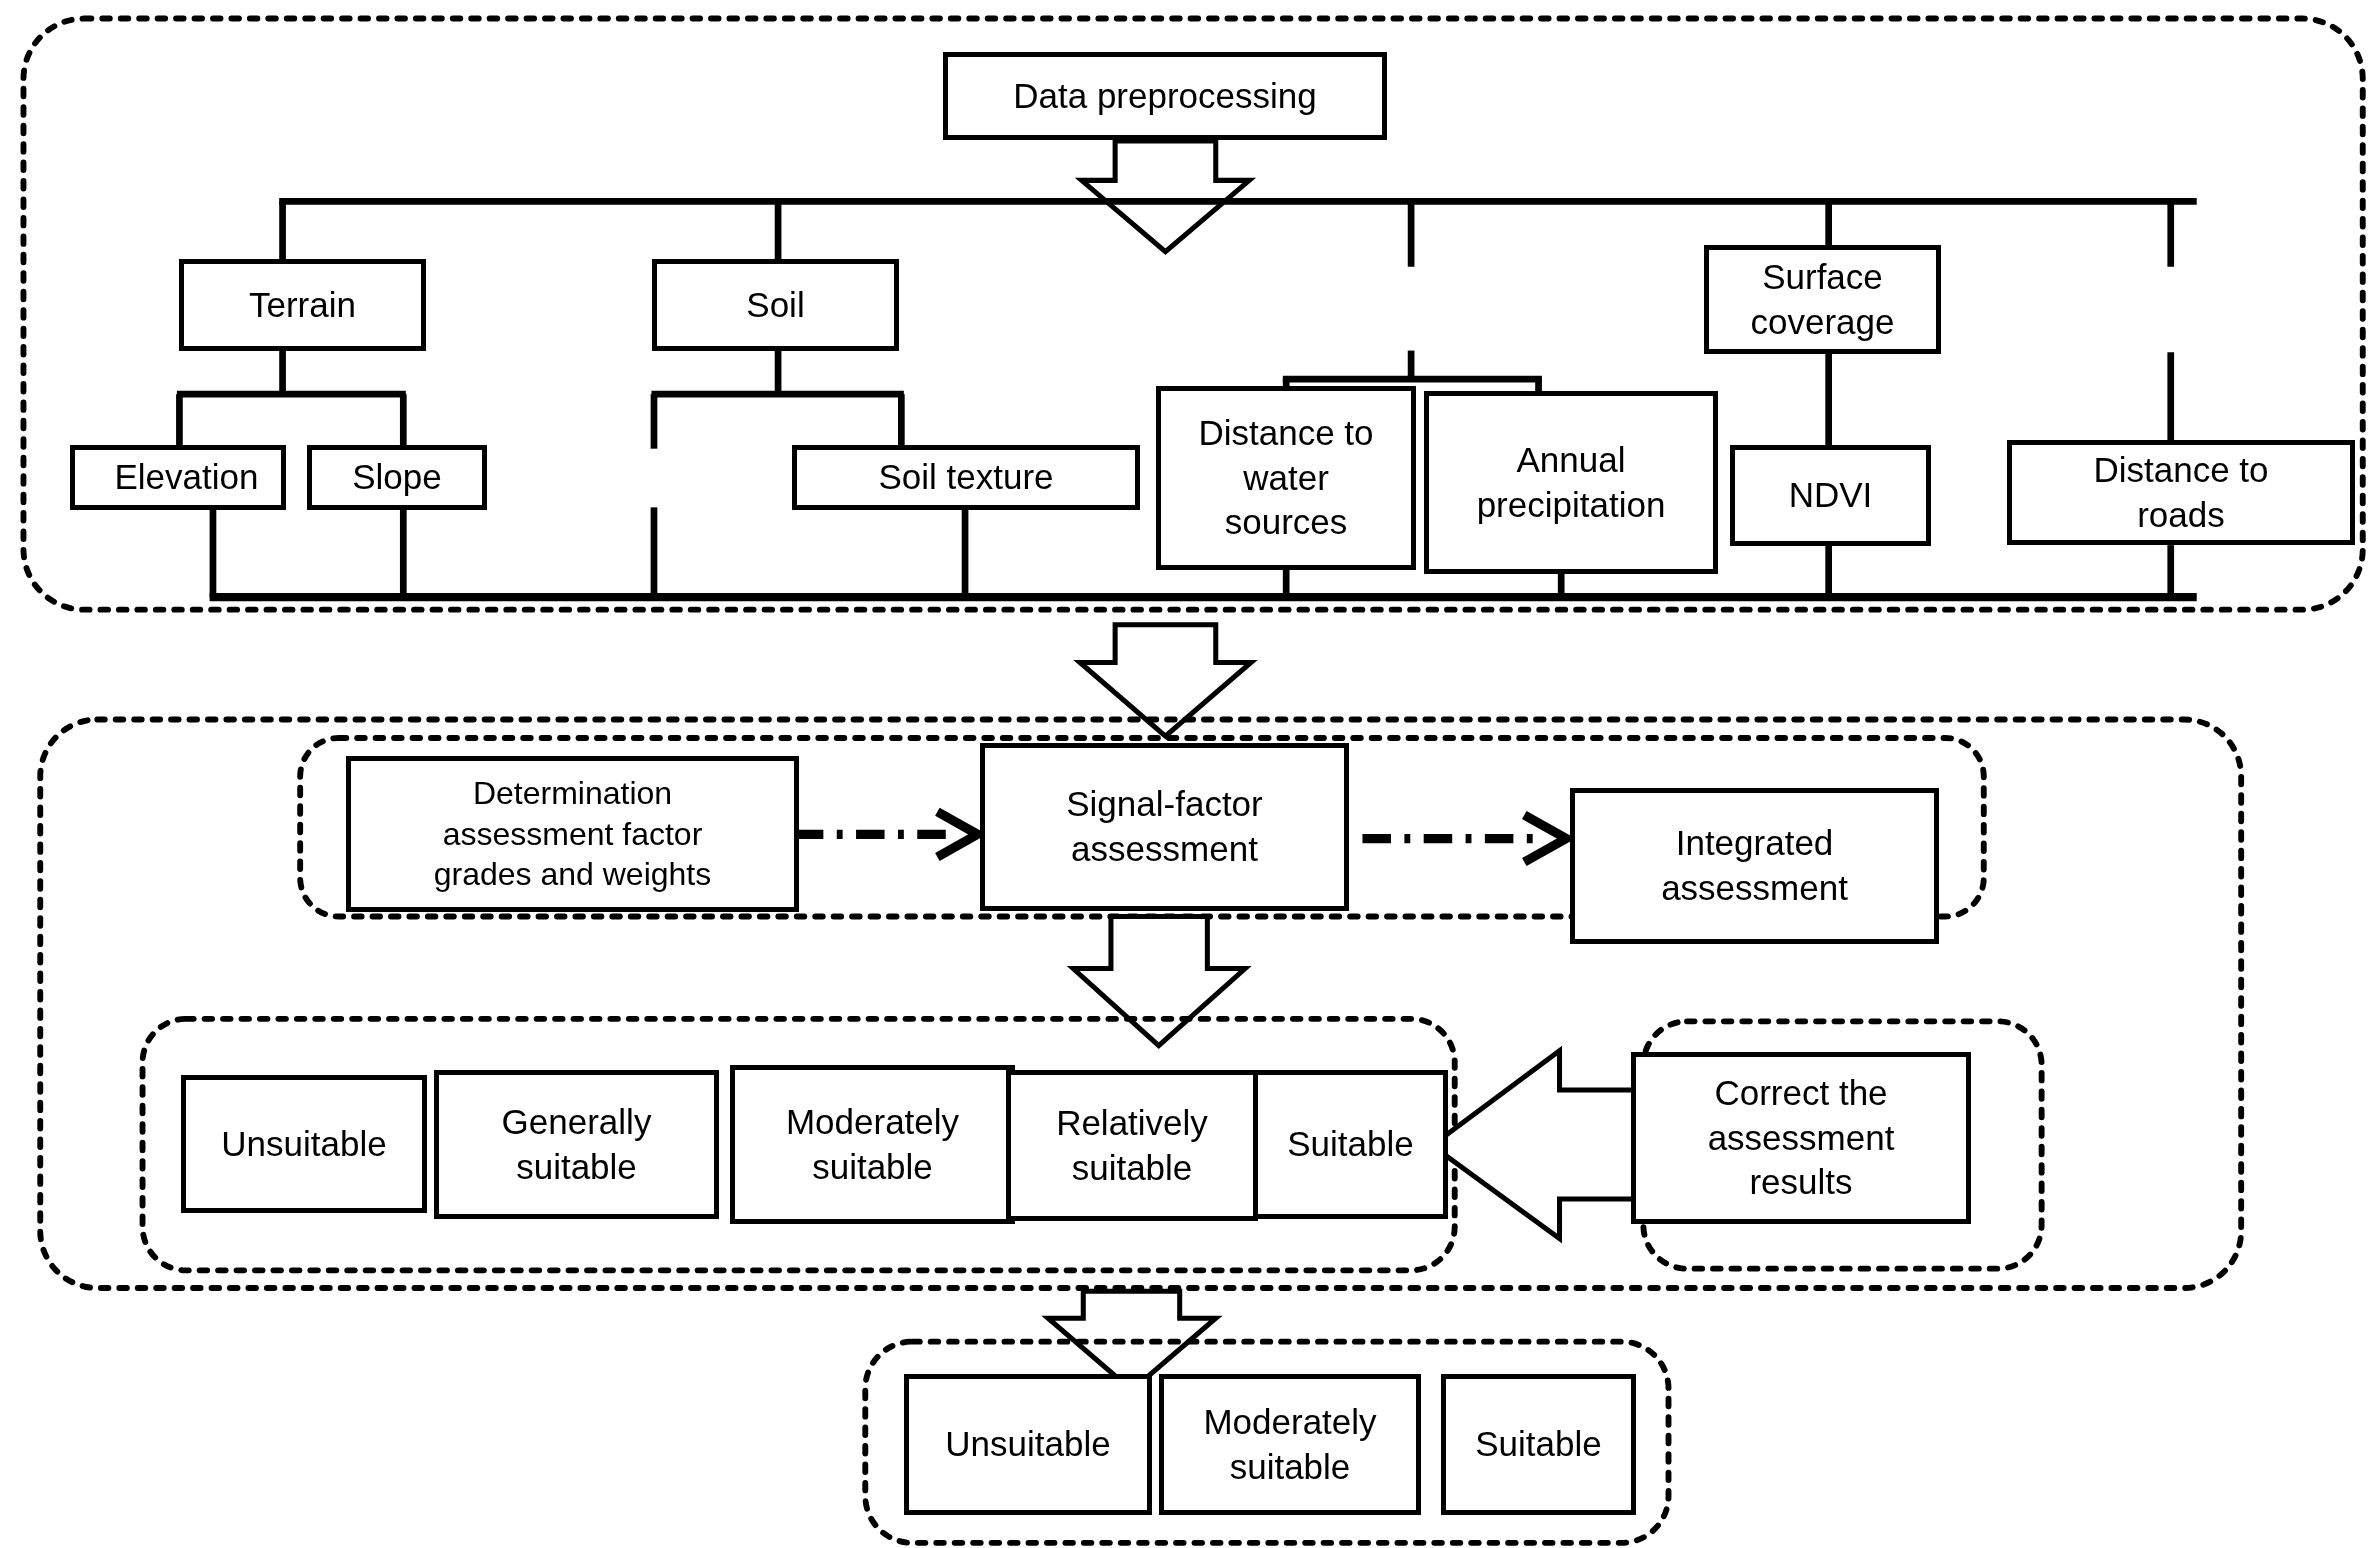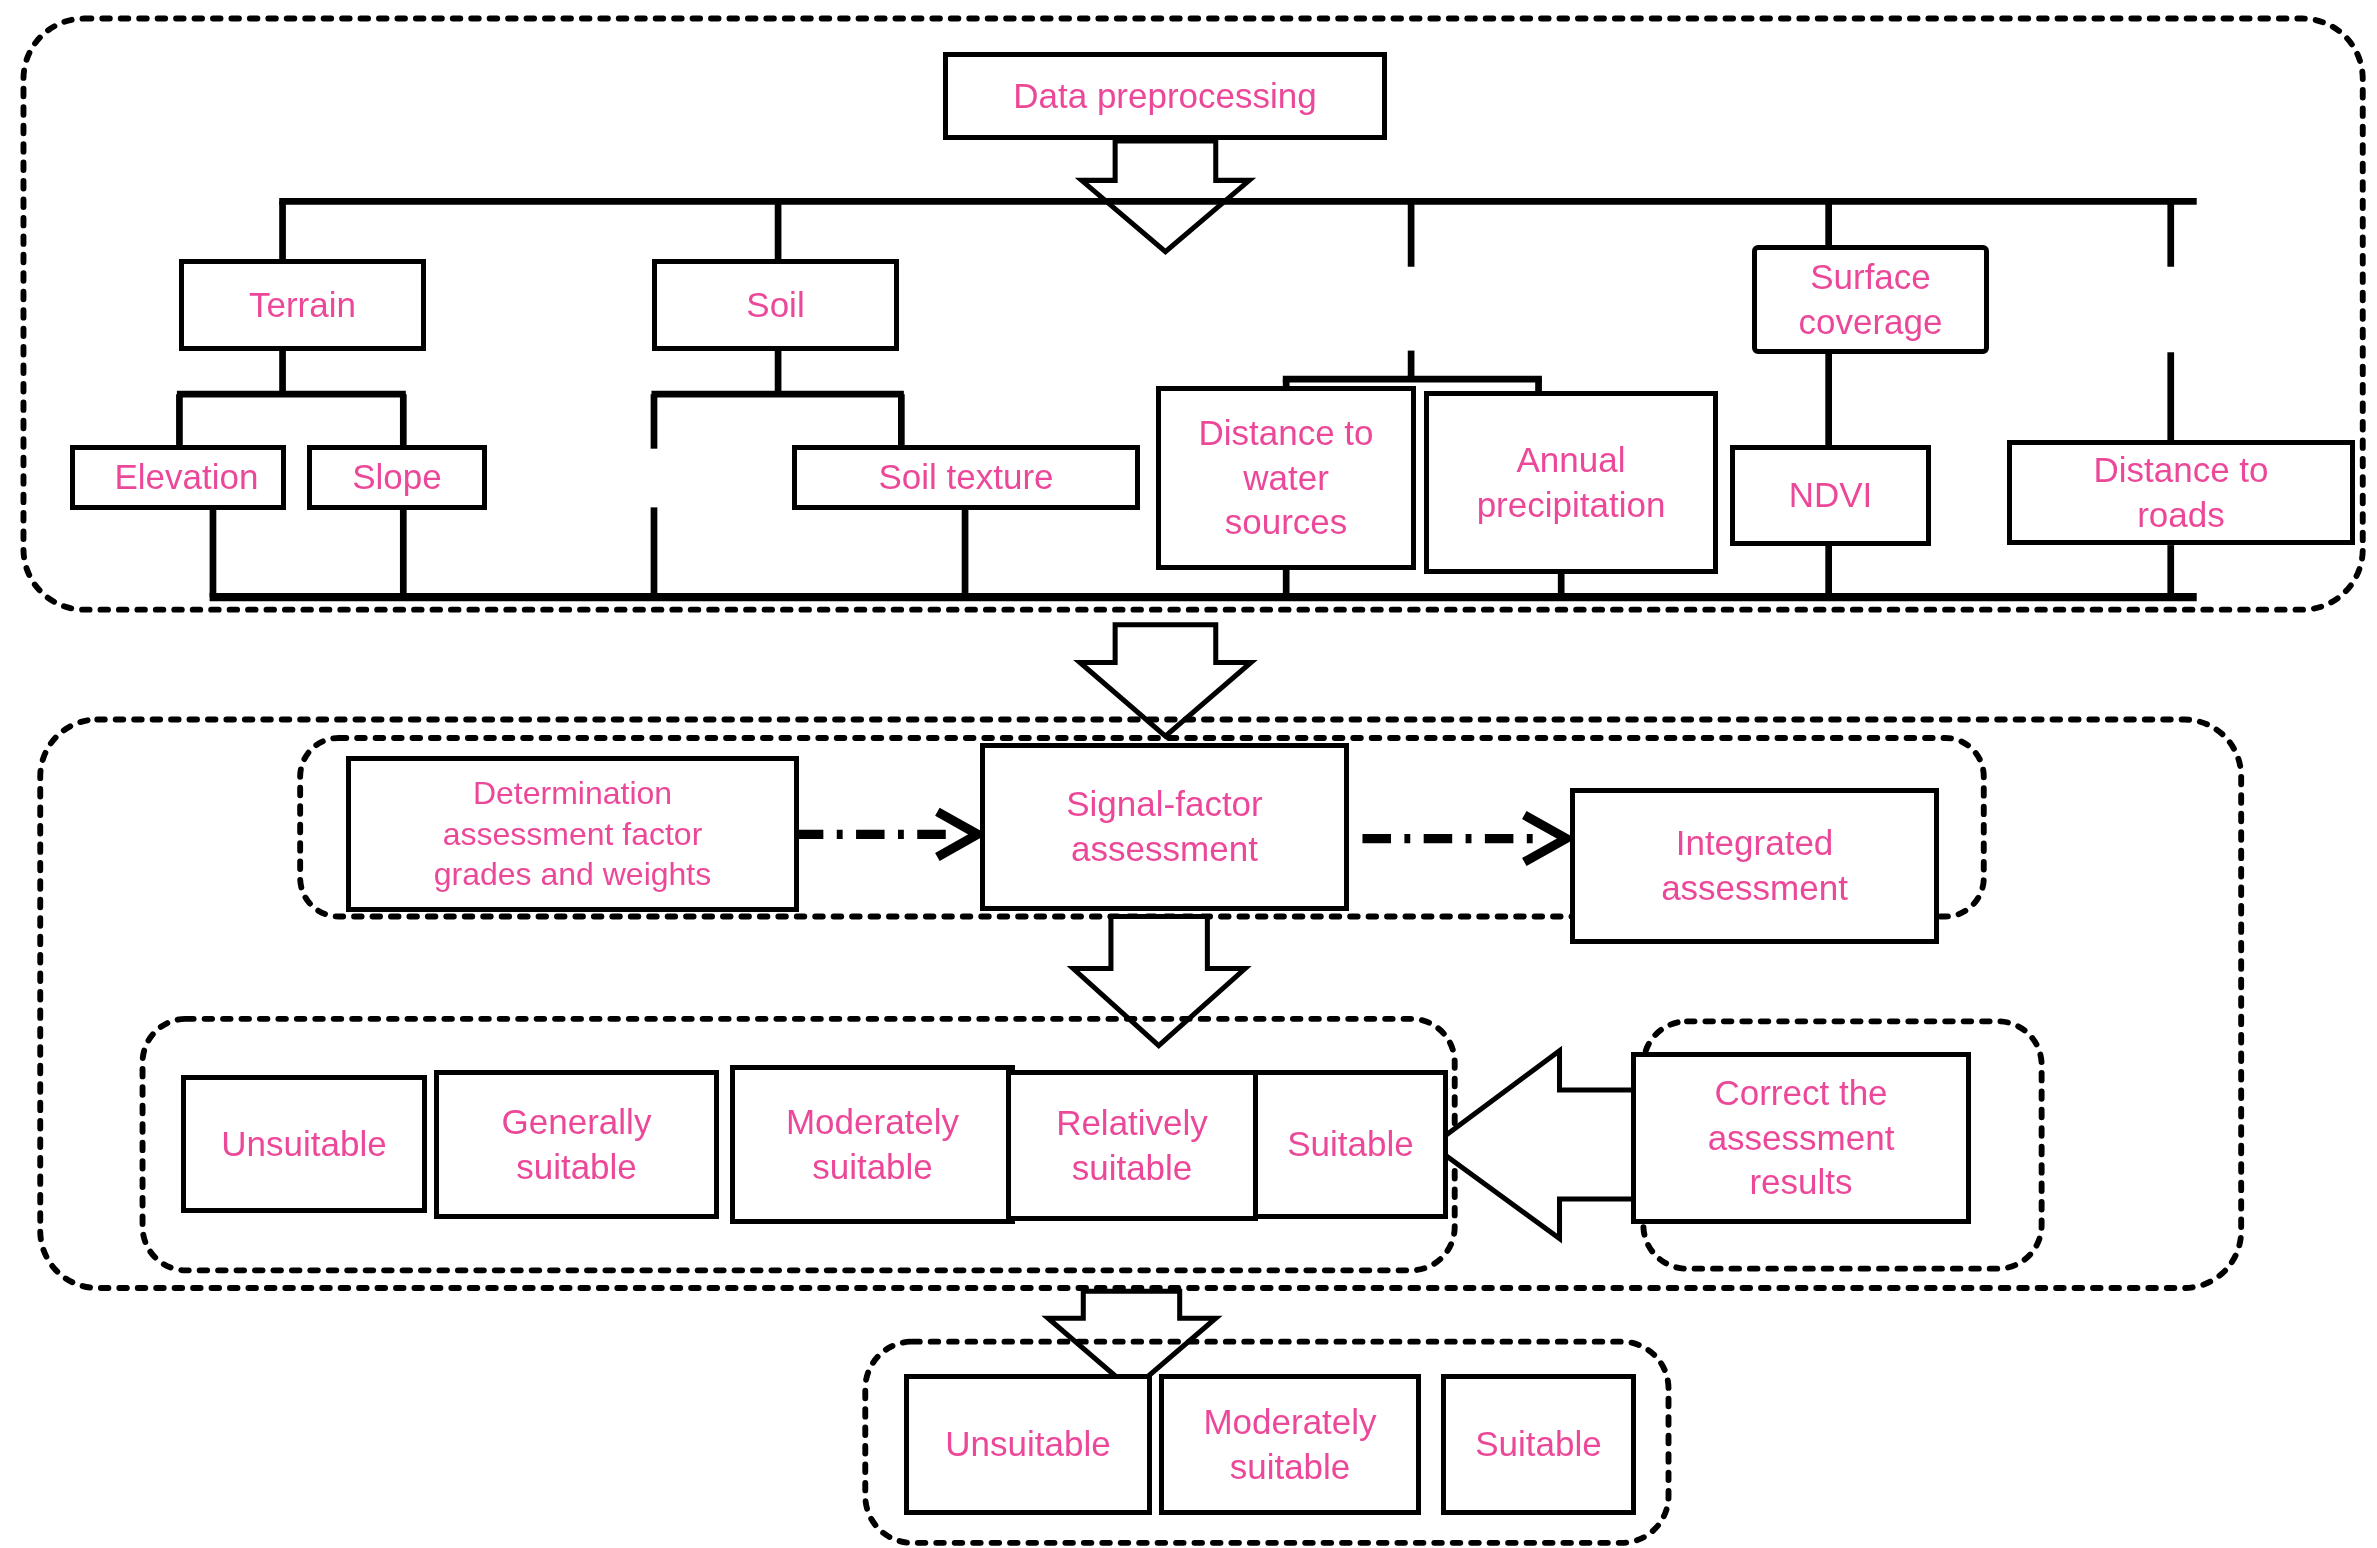--- a/index.html
+++ b/index.html
@@ -26,21 +26,21 @@
   }
   .node {
     position: absolute;
     box-sizing: border-box;
     border: 5px solid #000000;
     background: #ffffff;
     display: flex;
     align-items: center;
     justify-content: center;
     text-align: center;
-    color: #ec4899;
+    color: #000000;
     font-family: "Liberation Sans", sans-serif;
     font-size: 35px;
     line-height: 1.28;
     padding: 1.7px 5px;
     z-index: 5;
   }
   .node .lbl {
     display: block;
     white-space: pre-line;
   }
@@ -124,21 +124,21 @@
 
   <div class="node" style="left:179px; top:259px; width:247px; height:92px;">
     <span class="lbl">Terrain</span>
   </div>
 
   <div class="node" style="left:652px; top:259px; width:247px; height:92px;">
     <span class="lbl">Soil</span>
   </div>
 
 
-  <div class="node" style="left:1752px; top:245px; width:237px; height:109px;border-radius:6px;">
+  <div class="node" style="left:1704px; top:245px; width:237px; height:109px;">
     <span class="lbl">Surface
 coverage</span>
   </div>
 
 
   <div class="node" style="left:70px; top:445px; width:216px; height:65px;padding-left:22px;">
     <span class="lbl">Elevation</span>
   </div>
 
   <div class="node" style="left:307px; top:445px; width:180px; height:65px;">

